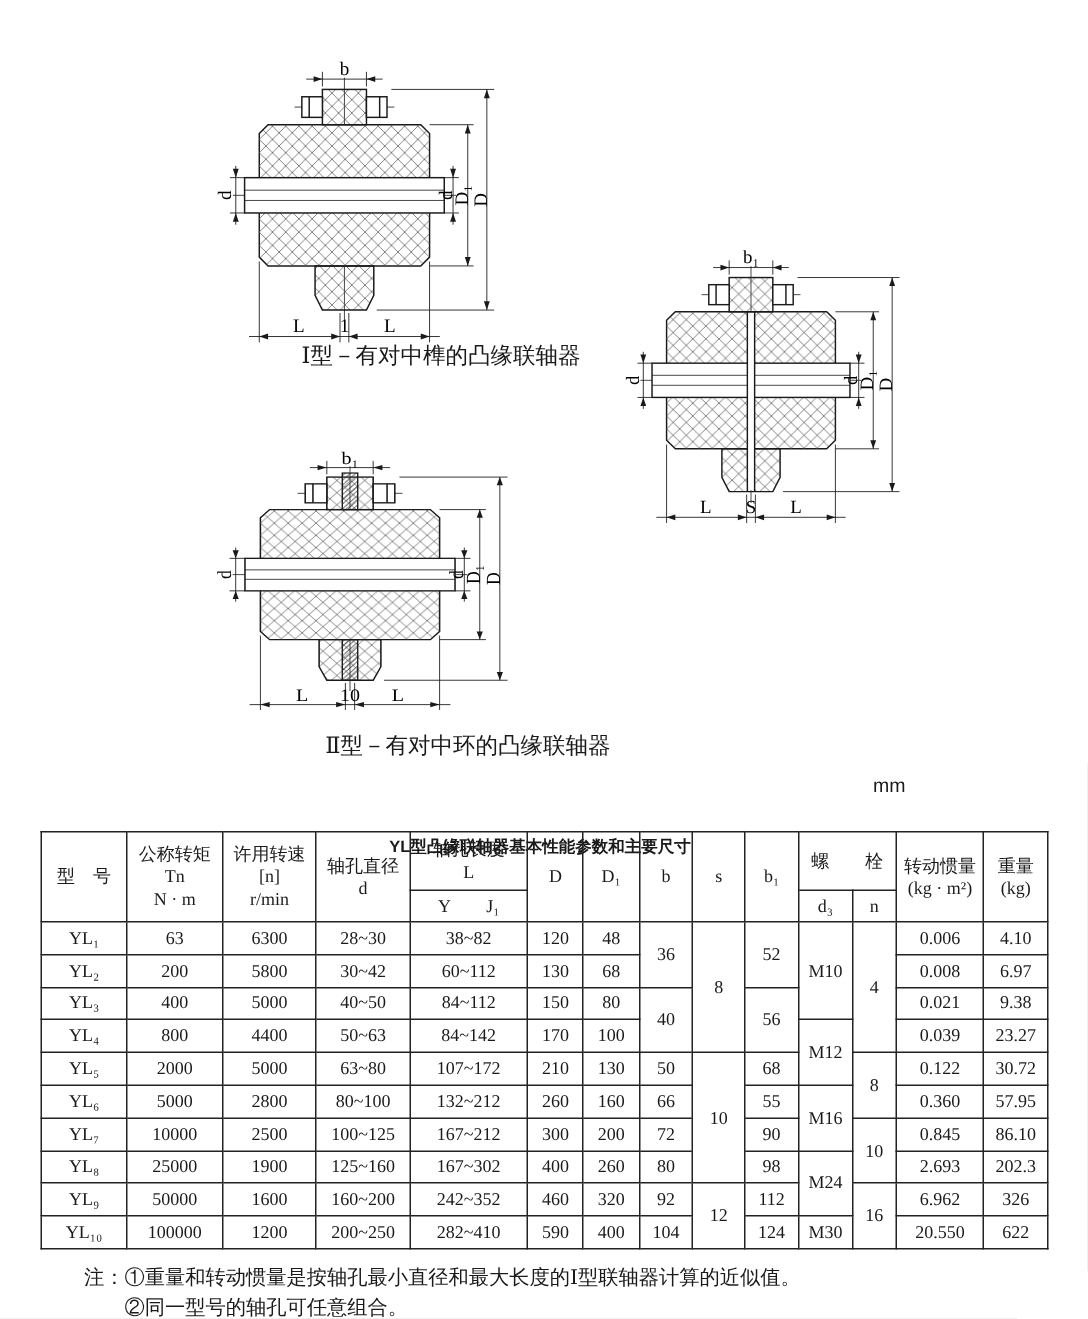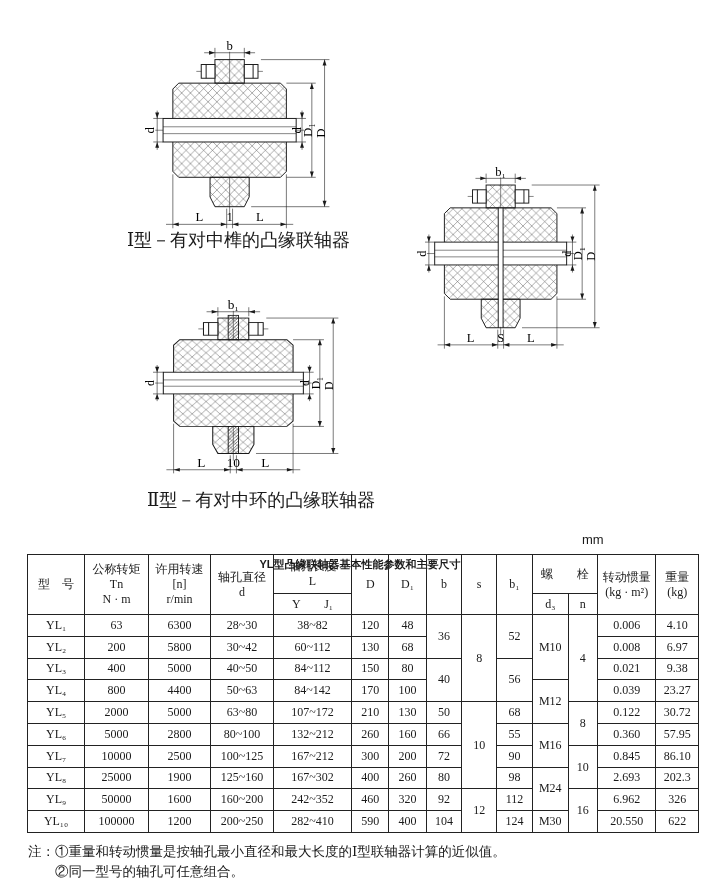--- a/index.html
+++ b/index.html
@@ -3,36 +3,36 @@
 <meta charset="utf-8">
 <style>
   html,body{margin:0;padding:0;background:#e8e8e8;}
   .page{
     position:relative;width:725px;height:879px;background:#ffffff;margin:0 auto;
     font-family:"Liberation Serif","DejaVu Serif",serif;color:#1a1a1a;overflow:hidden;
   }
   .intro{position:absolute;left:45px;top:10px;width:670px;font-size:14.5px;line-height:1.35;}
   .drawing{position:absolute;}
   .drawing svg{display:block;}
-  .caption{position:absolute;font-size:18px;text-align:left;white-space:nowrap;}
+  .caption{position:absolute;font-size:15px;text-align:right;white-space:nowrap;}
   .title-row{position:absolute;left:180px;top:529px;width:360px;text-align:center;
     font-family:"Liberation Sans","DejaVu Sans",sans-serif;font-weight:bold;font-size:11px;margin-top:28px;}
-  .unit{position:absolute;left:582px;top:532px;font-size:13px;
+  .unit{position:absolute;left:582px;top:516px;font-size:13px;
     font-family:"Liberation Sans","DejaVu Sans",sans-serif;}
   table.spec{position:absolute;left:27px;top:554px;width:672px;border-collapse:collapse;
     table-layout:fixed;font-size:12px;font-family:"Liberation Serif","DejaVu Serif",serif;}
   table.spec th,table.spec td{border:1px solid #222;text-align:center;vertical-align:middle;
     padding:0;font-weight:normal;overflow:hidden;}
   table.spec thead th{line-height:1.25;}
   table.spec thead tr:first-child{height:39px;}
   table.spec thead tr:last-child{height:21px;}
   table.spec tbody tr{height:21.8px;}
   .hline{display:block;}
   .notes{position:absolute;left:28px;top:842px;width:690px;font-size:13.5px;line-height:1.45;}
-  .note-line{white-space:nowrap;}
+  .note-line{white-space:nowrap;margin-left:28px;}
   .note-line.indent{padding-left:27px;}
   
   .st{stroke:#1a1a1a;stroke-width:1;fill:none;}
   .stw{stroke:#1a1a1a;stroke-width:1;fill:#fff;}
   .thin{stroke:#1a1a1a;stroke-width:0.55;fill:none;}
   .dim{stroke:#1a1a1a;stroke-width:0.6;fill:none;}
   .arr{fill:#1a1a1a;stroke:none;}
   .lbl{font-family:"Liberation Serif","DejaVu Serif",serif;font-size:13px;fill:#000;}
 </style>
 </head>

